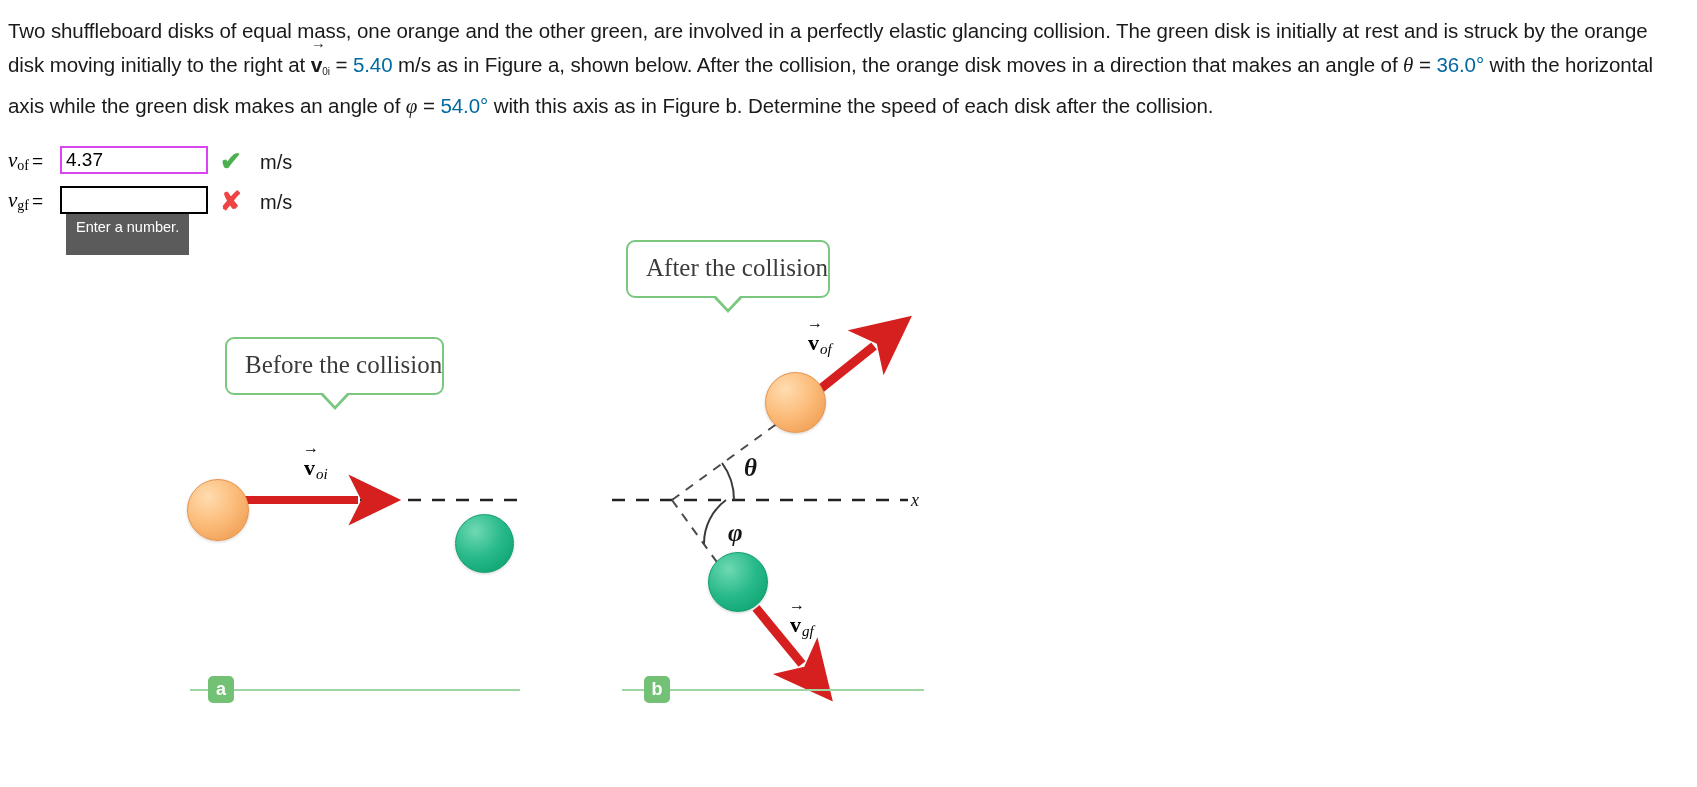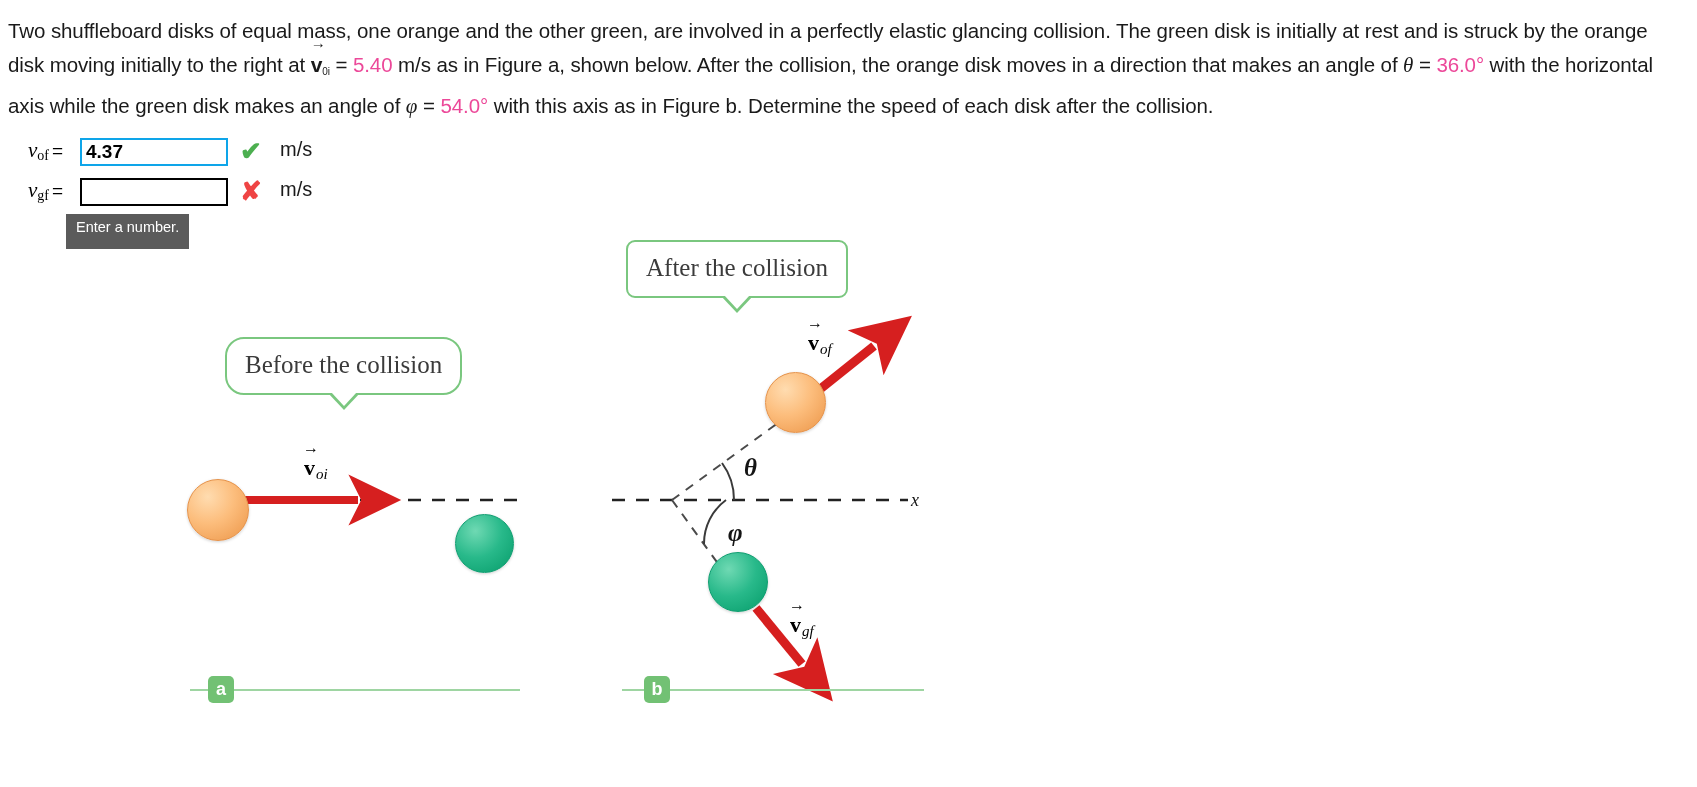--- a/index.html
+++ b/index.html
@@ -20,21 +20,21 @@
   .problem-text {
     position: absolute;
     left: 8px;
     top: 14px;
     width: 1680px;
     font-size: 20.5px;
     line-height: 34px;
     color: #1a1a1a;
     letter-spacing: -0.1px;
   }
-  .hl { color: #ec4899; }
+  .hl { color: #0369a1; }
   .mathvar {
     font-family: "Liberation Serif", serif;
     font-style: italic;
     font-size: 21px;
   }
   .vecbold {
     font-family: "Liberation Sans", sans-serif;
     font-weight: bold;
     font-style: normal;
     position: relative;
@@ -59,24 +59,23 @@
   }
 
   
   .answers {
     position: absolute;
     left: 8px;
     top: 138px;
   }
   .ans-row {
     display: flex;
-    align-items: flex-start;
+    align-items: flex-end;
     height: 36px;
     margin-bottom: 4px;
-    margin-left: 20px;
   }
   .ans-label {
     width: 52px;
     font-family: "Liberation Serif", serif;
     font-size: 21px;
     white-space: nowrap;
   }
   .ans-label .vn {
     font-style: italic;
   }
@@ -96,22 +95,21 @@
     height: 28px;
     font-size: 19px;
     font-family: "Liberation Sans", sans-serif;
     padding: 0 4px;
     box-sizing: border-box;
     background: #ffffff;
     color: #000;
     outline: none;
   }
   .ans-input.correct {
-    border: 2px solid #0ea5e9;
-    font-weight: bold;
+    border: 2px solid #d946ef;
   }
   .ans-input.wrong {
     border: 2px solid #000000;
   }
   .mark {
     width: 34px;
     text-align: center;
     font-size: 26px;
     font-weight: bold;
     line-height: 1;
@@ -125,21 +123,21 @@
     color: #1a1a1a;
   }
 
   .tooltip {
     position: absolute;
     left: 66px;
     top: 214px;
     background: #5b5b5b;
     color: #ffffff;
     font-size: 14.5px;
-    padding: 5px 10px 14px 10px;
+    padding: 5px 10px 20px 10px;
     white-space: nowrap;
   }
 
   
   .figures {
     position: absolute;
     left: 0;
     top: 236px;
     width: 1697px;
     height: 551px;
@@ -154,21 +152,21 @@
   
   .callout {
     position: absolute;
     border: 2px solid #7ac77f;
     border-radius: 9px;
     background: #ffffff;
     font-family: "Liberation Serif", serif;
     font-size: 25px;
     color: #3b3b3b;
     text-align: center;
-    padding: 12px 18px 14px 18px;
+    padding: 12px 0 14px 18px;
     white-space: nowrap;
   }
   .callout::after,
   .callout::before {
     content: "";
     position: absolute;
     left: 50%;
     width: 0;
     height: 0;
   }
@@ -179,21 +177,21 @@
     border-right: 16px solid transparent;
     border-top: 17px solid #7ac77f;
   }
   .callout::after {
     bottom: -13px;
     margin-left: -13px;
     border-left: 13px solid transparent;
     border-right: 13px solid transparent;
     border-top: 14px solid #ffffff;
   }
-  .callout-a { left: 45px; top: 101px; border-radius: 19px; }
+  .callout-a { left: 45px; top: 101px; }
   .callout-b { left: 18px; top: 4px; }
 
   
   .disk {
     position: absolute;
     border-radius: 50%;
   }
   .disk.orange {
     background: radial-gradient(circle at 33% 28%, #ffd6a4 0%, #fcb973 42%, #f5a košu 60%, #efa059 78%, #e89a52 100%);
     background: radial-gradient(circle at 33% 28%, #ffdcb0 0%, #fcbd7c 45%, #f3a75f 75%, #e9994f 100%);

